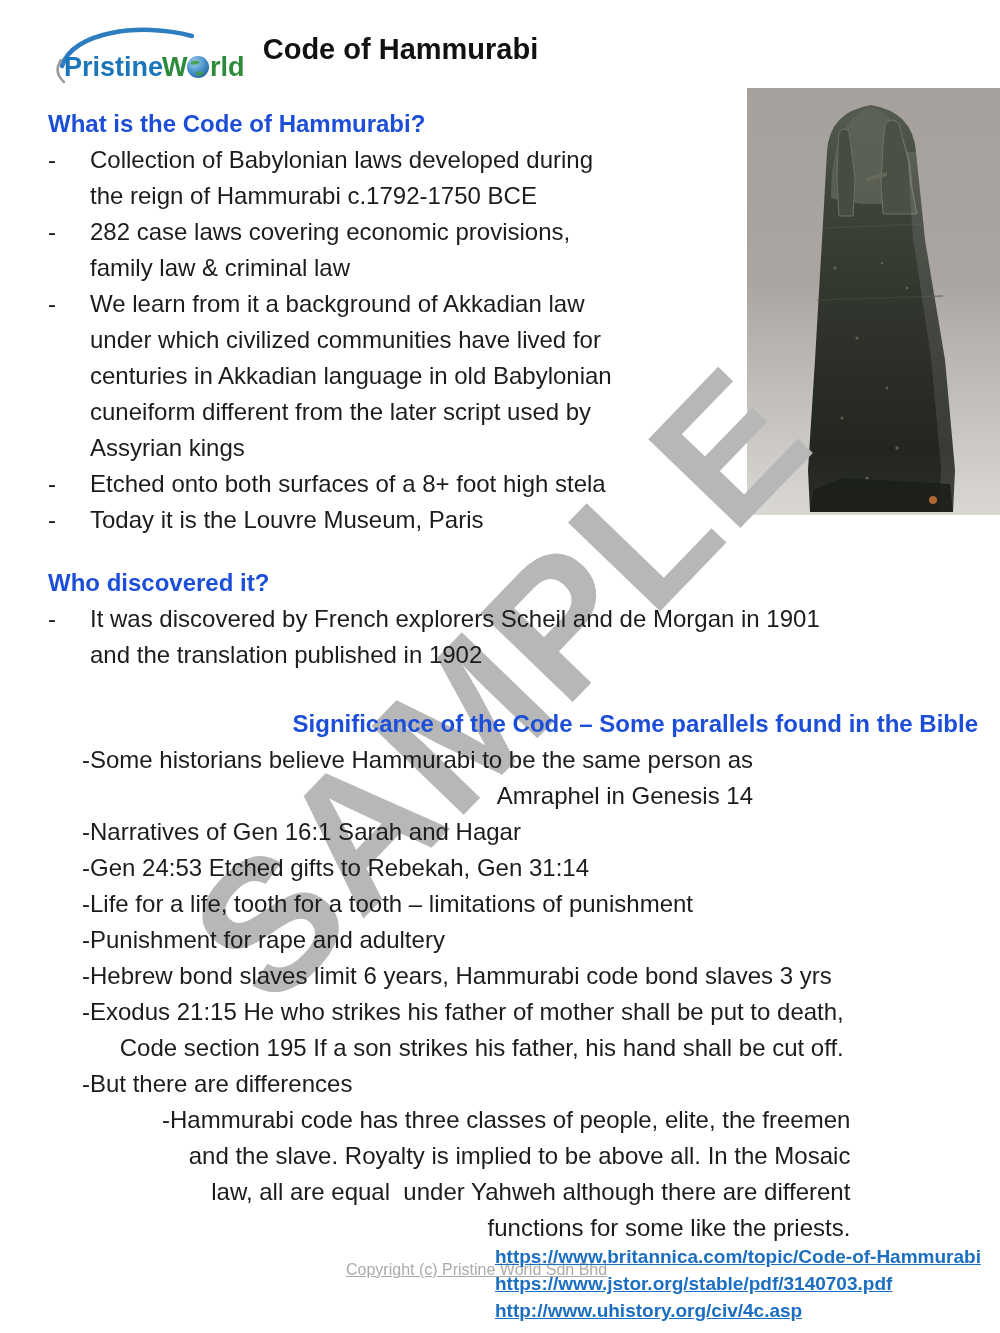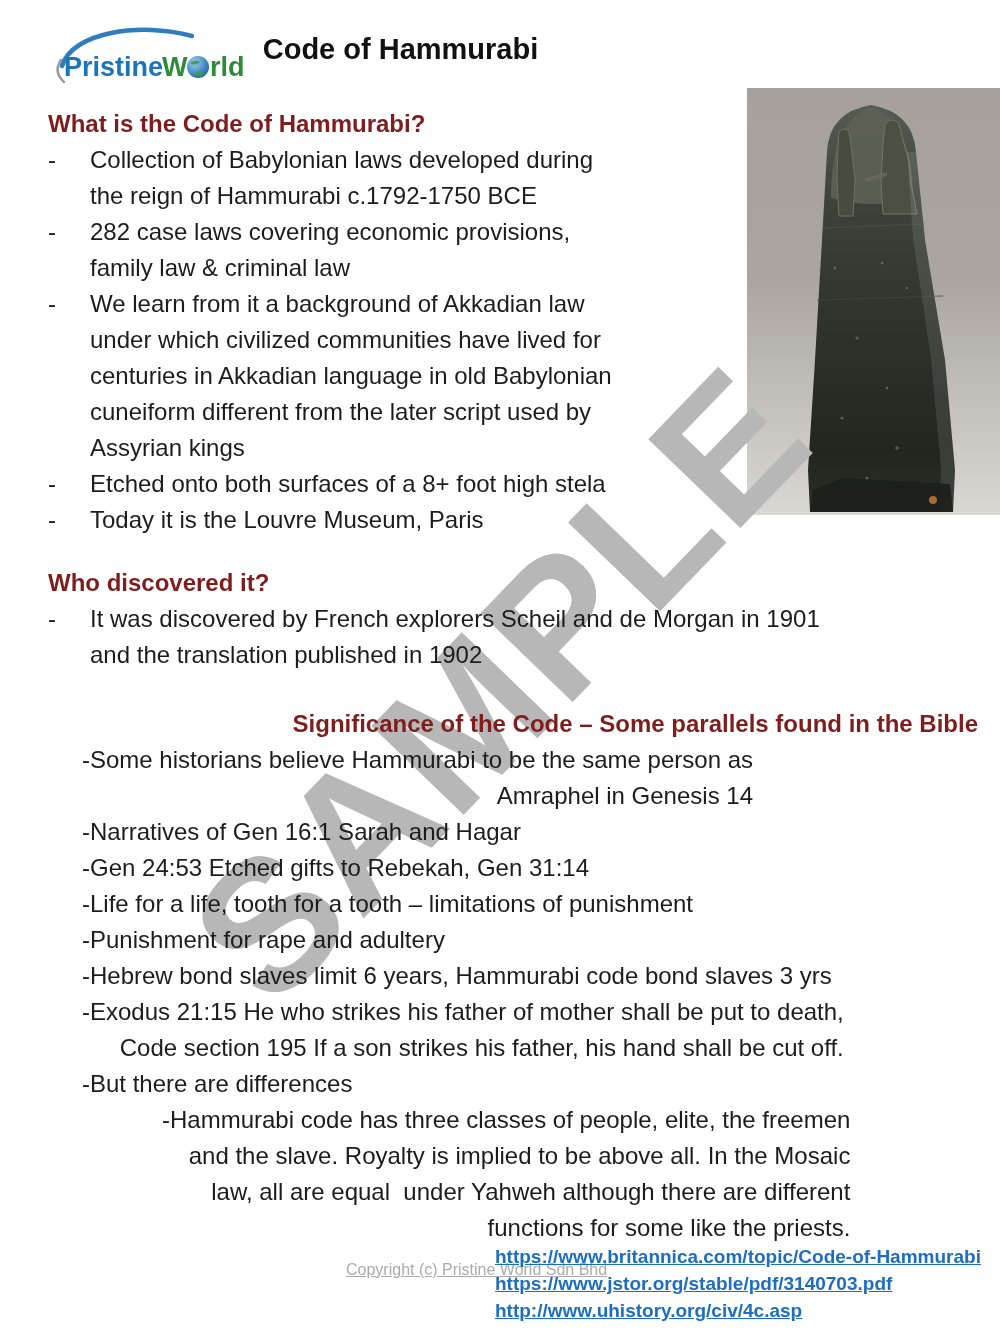--- a/index.html
+++ b/index.html
@@ -24,21 +24,21 @@
     font-size:186px;line-height:190px;font-weight:700;letter-spacing:2px;
     color:var(--wm,#b7b7b7);text-align:center;white-space:nowrap;
     transform:rotate(-46deg);transform-origin:center center;
     z-index:1;user-select:none;
   }
   
   .content{
     position:absolute;left:48px;top:106px;width:930px;z-index:2;
     font-size:24px;line-height:36px;
   }
-  .section-heading{font-weight:700;color:#7f1d1d;}
+  .section-heading{font-weight:700;color:#1d4ed8;}
   .section + .section{margin-top:27px;}
   .section:nth-child(3){margin-top:33px;text-align:right;}
   .bullet{display:flex;align-items:flex-start;}
   .bullet .dash{width:42px;flex:0 0 42px;}
   .bullet .btext{white-space:pre;}
   .bullet.sub{margin-left:77px;}
   .bullet.sub .dash{width:45px;flex:0 0 45px;}
   
   .copyright{
     position:absolute;left:346px;top:1261px;z-index:2;

